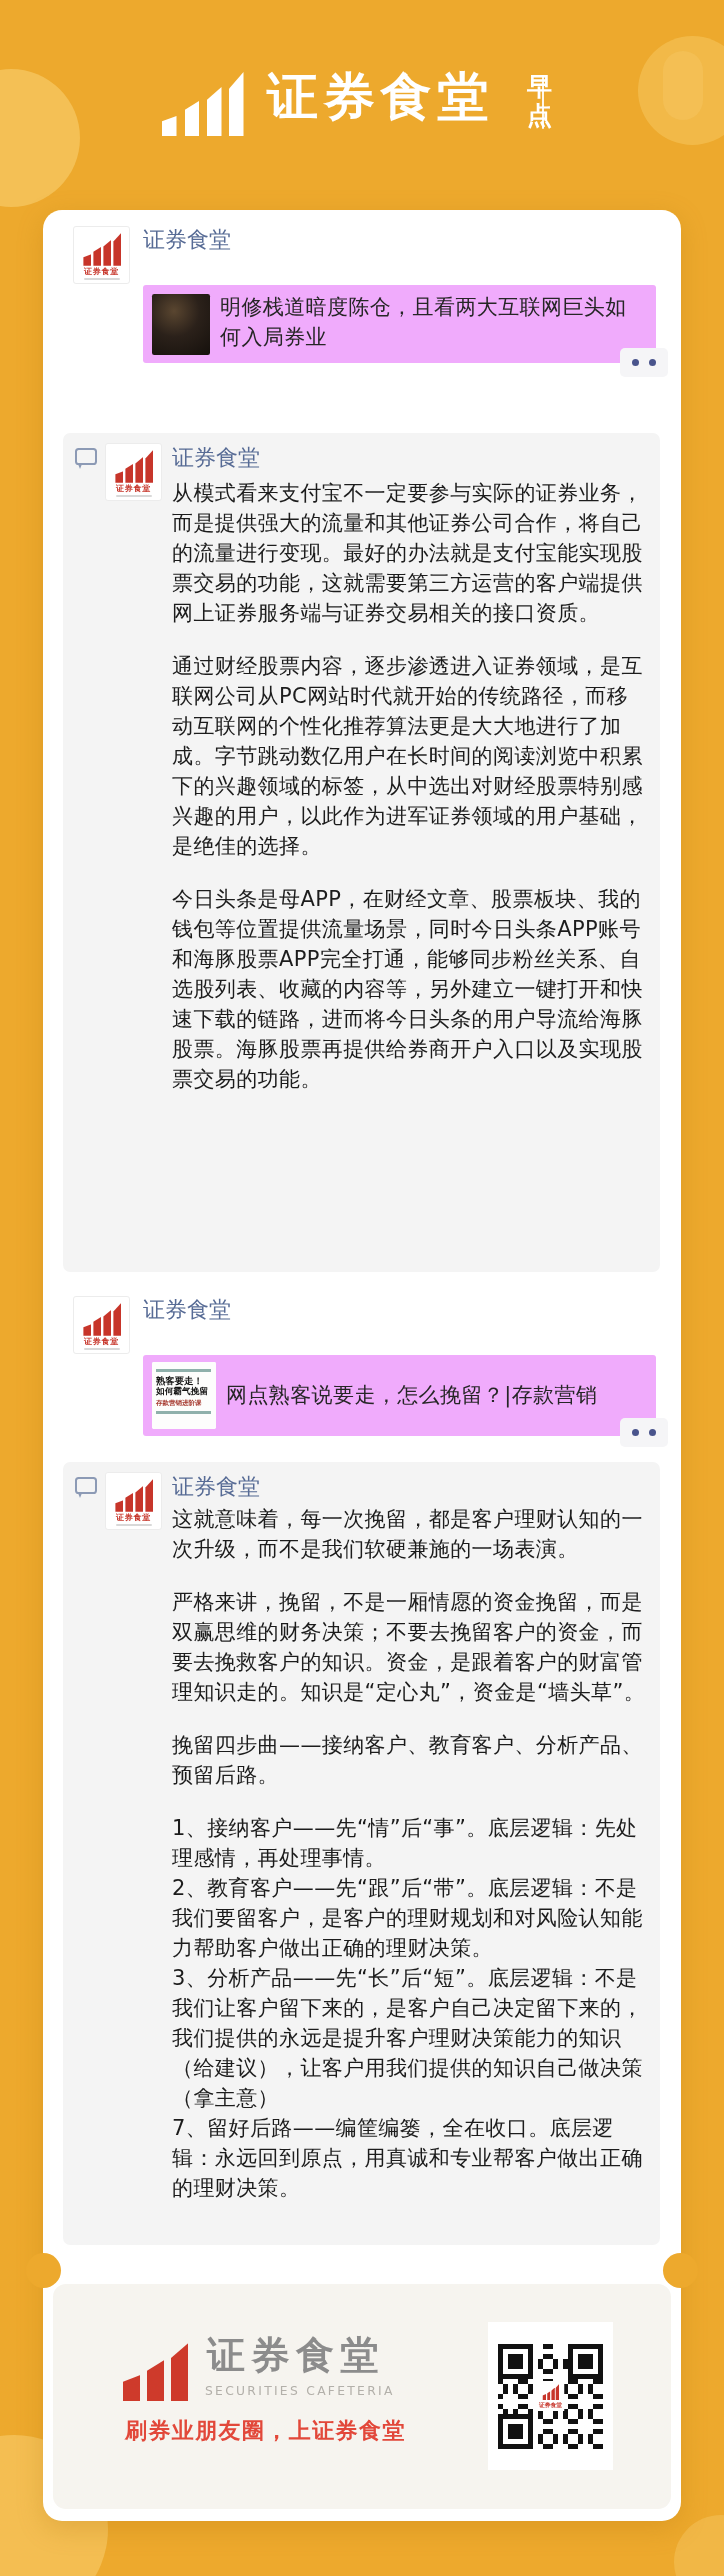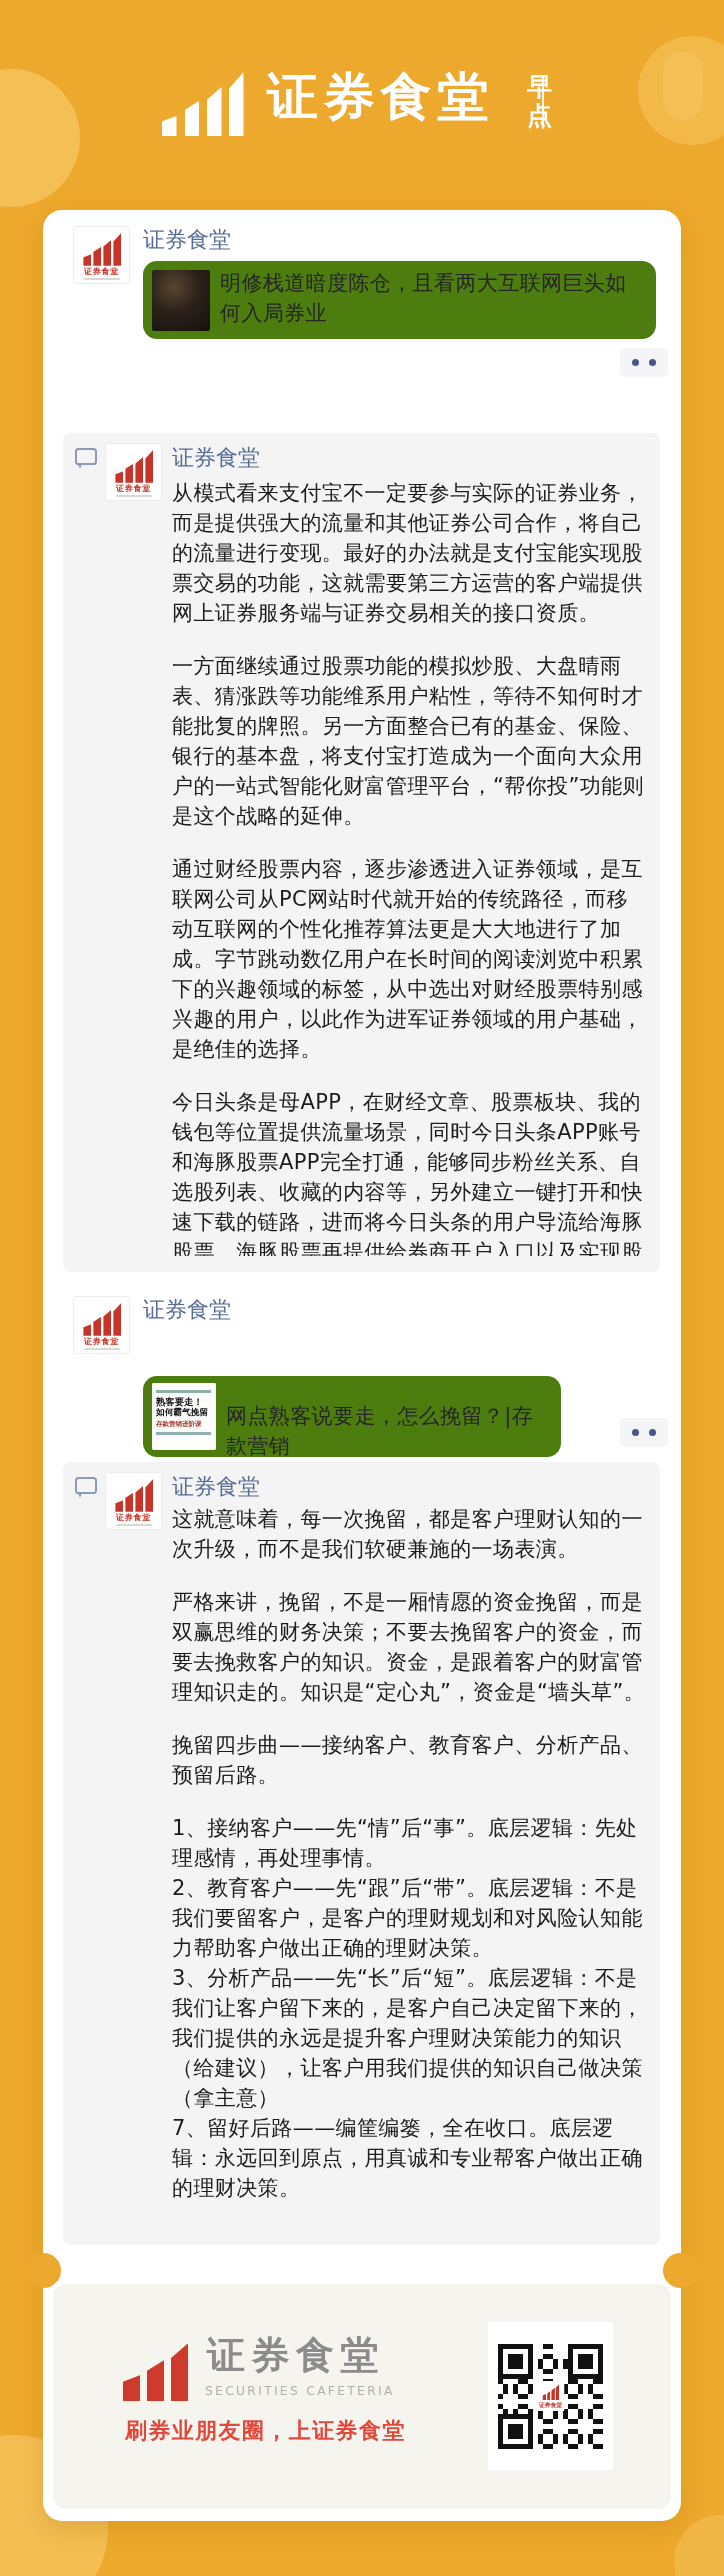--- a/index.html
+++ b/index.html
@@ -27,21 +27,21 @@
   .avatar{position:absolute;width:57px;height:58px;background:#fff;border:0.7px solid #ececec;border-radius:2.9px;box-sizing:border-box;overflow:hidden;}
   .avbars{position:absolute;left:9.4px;top:5.8px;width:38px;height:33px;}
   .avbars span{position:absolute;bottom:0;width:8px;background:#C7352A;clip-path:polygon(0 26%,100% 0,100% 100%,0 100%);}
   .avbars .b1{left:0;height:11.6px;}
   .avbars .b2{left:10px;height:19px;}
   .avbars .b3{left:20px;height:26px;}
   .avbars .b4{left:30px;height:33px;}
   .avcap{position:absolute;left:0;top:41px;width:100%;text-align:center;color:#C7352A;font-size:8px;font-weight:bold;letter-spacing:0.7px;line-height:8px;}
   .avsub{position:absolute;left:10px;top:51px;width:36px;height:2.2px;background:#d8d8d8;border-radius:1.4px;}
   .pname{position:absolute;color:#576B95;font-size:22px;font-weight:500;line-height:25px;}
-  .linkbox{position:absolute;background:#4d7c0f;border-radius:14px;}
+  .linkbox{position:absolute;background:#f0abfc;border-radius:3px;margin-top:24px;}
   .ltitle{position:absolute;font-size:21px;color:#262626;line-height:30px;letter-spacing:0.4px;}
   .morebtn{position:absolute;width:48px;height:29px;background:#F5F5F7;border-radius:5px;display:flex;align-items:center;justify-content:center;gap:9.4px;}
   .morebtn i{width:7.2px;height:7.2px;border-radius:50%;background:#49548C;}
   .panel{position:absolute;left:20px;width:597px;background:#F4F4F4;border-radius:7.2px;overflow:hidden;}
   .bubble{position:absolute;left:11.6px;top:14.5px;width:18px;height:13.8px;border:2.2px solid #8C9AB5;border-radius:3.6px;}
   .bubble:after{content:"";position:absolute;left:1.4px;bottom:-5.8px;width:0;height:0;
     border-left:2.9px solid transparent;border-right:2.9px solid transparent;border-top:5px solid #8C9AB5;}
   .ptext{position:absolute;left:109px;right:11.6px;top:45px;bottom:16px;overflow:hidden;
     font-size:21px;color:#1c1c1c;line-height:30px;letter-spacing:0.4px;}
   .ptext p{margin:0 0 23px 0;}
@@ -127,38 +127,37 @@
           <span class="b2"></span>
           <span class="b3"></span>
           <span class="b4"></span>
         </div>
       <div class="avcap">证券食堂</div>
       <div class="avsub"></div>
     </div>
     <div class="pname" style="left:109px;top:11.6px;">证券食堂</div>
     <div class="ptext">
       <p>从模式看来支付宝不一定要参与实际的证券业务，而是提供强大的流量和其他证券公司合作，将自己的流量进行变现。最好的办法就是支付宝能实现股票交易的功能，这就需要第三方运营的客户端提供网上证券服务端与证券交易相关的接口资质。</p>
-      <p>一方面继续通过股票功能的模拟炒股、大盘晴雨表、猜涨跌等功能维系用户粘性，等待不知何时才能批复的牌照。另一方面整合已有的基金、保险、银行的基本盘，将支付宝打造成为一个面向大众用户的一站式智能化财富管理平台，“帮你投”功能则是这个战略的延伸。</p>
       <p>通过财经股票内容，逐步渗透进入证券领域，是互联网公司从PC网站时代就开始的传统路径，而移动互联网的个性化推荐算法更是大大地进行了加成。字节跳动数亿用户在长时间的阅读浏览中积累下的兴趣领域的标签，从中选出对财经股票特别感兴趣的用户，以此作为进军证券领域的用户基础，是绝佳的选择。</p>
       <p>今日头条是母APP，在财经文章、股票板块、我的钱包等位置提供流量场景，同时今日头条APP账号和海豚股票APP完全打通，能够同步粉丝关系、自选股列表、收藏的内容等，另外建立一键打开和快速下载的链路，进而将今日头条的用户导流给海豚股票。海豚股票再提供给券商开户入口以及实现股票交易的功能。</p>
     </div>
   </div>
 
   <div class="avatar" style="left:30px;top:1086px;">
     <div class="avbars">
         <span class="b1"></span>
         <span class="b2"></span>
         <span class="b3"></span>
         <span class="b4"></span>
       </div>
     <div class="avcap">证券食堂</div>
     <div class="avsub"></div>
   </div>
   <div class="pname" style="left:100px;top:1087px;">证券食堂</div>
-  <div class="linkbox" style="left:100px;top:1166px;width:418px;height:81px;">
+  <div class="linkbox" style="left:100px;top:1121px;width:513px;height:81px;">
     <div class="thumb-course">
       <div class="rule"></div>
       <div class="tc1">熟客要走！</div>
       <div class="tc2">如何霸气挽留</div>
       <div class="tc3">存款营销进阶课</div>
       <div class="rule bot"></div>
     </div>
     <div class="ltitle" style="left:83px;top:25px;right:10px;">网点熟客说要走，怎么挽留？|存款营销</div>
   </div>
   <div class="morebtn" style="left:577px;top:1208px;">

